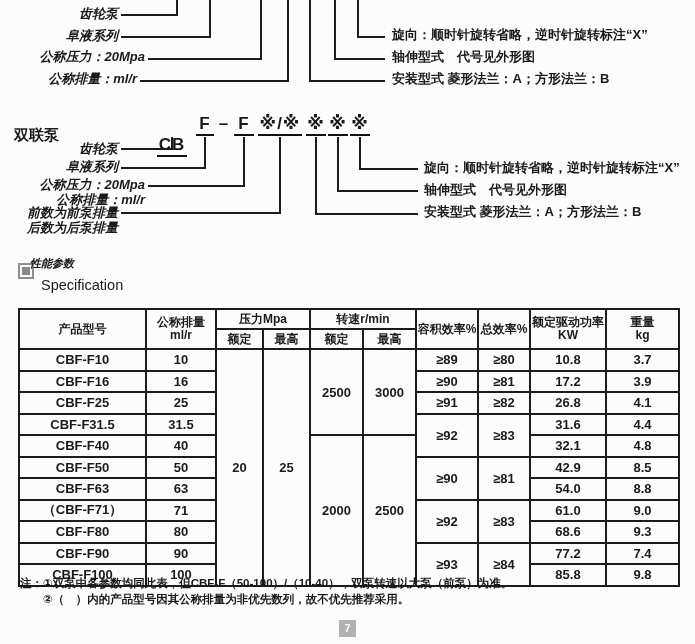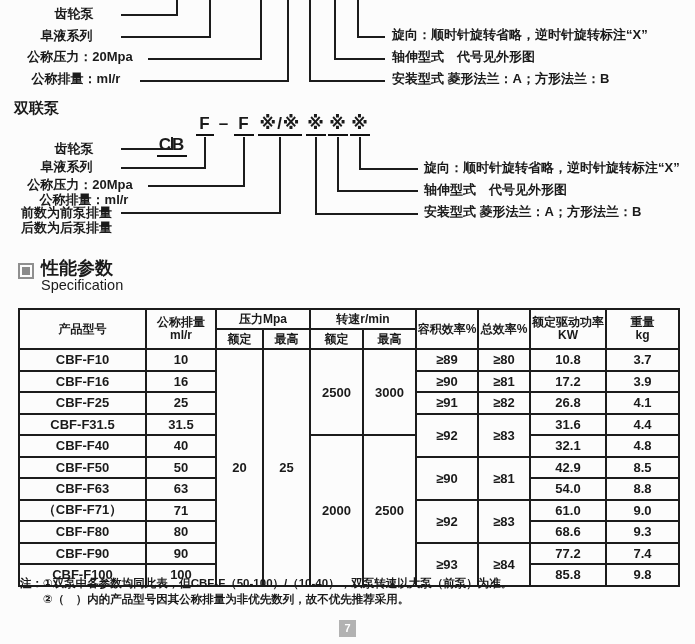--- a/index.html
+++ b/index.html
@@ -1,26 +1,26 @@
 <!DOCTYPE html>
 <html><head>
 <meta charset="utf-8">
 <style>
   html,body{margin:0;padding:0;}
   body{font-family:"Liberation Sans","DejaVu Sans",sans-serif;background:#e8e8e8;}
   #page{position:relative;width:695px;height:644px;background:#fcfcfc;color:#1a1a1a;overflow:hidden;margin:0 auto;}
   .line{position:absolute;background:#1c1c1c;}
   .dlabel{position:absolute;font-size:13px;font-weight:bold;white-space:nowrap;line-height:15px;text-align:center;}
-  .dlabel.r{}
+  .dlabel.r{text-align:right;font-style:italic;}
   .code-part{position:absolute;top:113px;height:21px;font-size:17px;font-weight:bold;text-align:center;line-height:21px;letter-spacing:1px;}
   .code-part.ul{border-bottom:2.5px solid #111;}
   .pump-title{position:absolute;font-size:15px;font-weight:bold;}
   .sec-icon{position:absolute;left:18px;top:263px;width:8px;height:8px;border:2px solid #8f8f8f;padding:2px;background:#fcfcfc;}
   .sec-icon .inner{width:8px;height:8px;background:#8a8a8a;}
-  .sec-title-zh{position:absolute;left:41px;top:256px;font-size:18px;font-weight:bold;}
+  .sec-title-zh{position:absolute;left:30px;top:256px;font-size:11px;font-weight:bold;font-style:italic;}
   .sec-title-en{position:absolute;left:41px;top:277px;font-size:14.5px;}
   table.spec{position:absolute;left:18px;top:308px;width:660px;border-collapse:collapse;table-layout:fixed;}
   table.spec th,table.spec td{border:2px solid #1c1c1c;text-align:center;vertical-align:middle;
       font-size:13px;font-weight:bold;padding:0;white-space:nowrap;overflow:hidden;}
   table.spec th{font-size:12px;line-height:13px;}
   table.spec thead tr{height:20px;}
   table.spec tbody tr{height:21.5px;}
   .notes{position:absolute;left:20px;top:576px;font-size:11.5px;font-weight:bold;line-height:15.5px;white-space:nowrap;}
   .notes .l2{padding-left:23px;}
   .pagenum{position:absolute;left:339px;top:620px;width:17px;height:17px;background:#b2b2b2;color:#ffffff;
@@ -35,21 +35,21 @@
     <div class="dlabel r" style="left:30px;top:6px;width:88px;">齿轮泵</div>
     <div class="dlabel r" style="left:15px;top:28px;width:103px;">阜液系列</div>
     <div class="dlabel r" style="left:15px;top:49px;width:130px;">公称压力：20Mpa</div>
     <div class="dlabel r" style="left:15px;top:71px;width:122px;">公称排量：ml/r</div>
     <div class="dlabel" style="left:392px;top:27px;">旋向：顺时针旋转省略，逆时针旋转标注“X”</div>
     <div class="dlabel" style="left:392px;top:49px;">轴伸型式　代号见外形图</div>
     <div class="dlabel" style="left:392px;top:71px;">安装型式 菱形法兰：A；方形法兰：B</div>
   </div>
 
   <div>
-    <div class="pump-title" style="left:14px;top:99px;position:absolute;text-align:center;">双联泵</div>
+    <div class="pump-title" style="left:14px;top:126px;position:absolute;text-align:center;">双联泵</div>
 
     <span class="code-part ul" style="left:157px;width:30px;margin-top:21px;">CB</span>
     <span class="code-part ul" style="left:196px;width:18px;">F</span>
     <span class="code-part" style="left:216px;width:16px;">–</span>
     <span class="code-part ul" style="left:234px;width:20px;">F</span>
     <span class="code-part ul" style="left:258px;width:44px;">※/※</span>
     <span class="code-part ul" style="left:306px;width:20px;">※</span>
     <span class="code-part ul" style="left:328px;width:20px;">※</span>
     <span class="code-part ul" style="left:350px;width:20px;">※</span>
 

